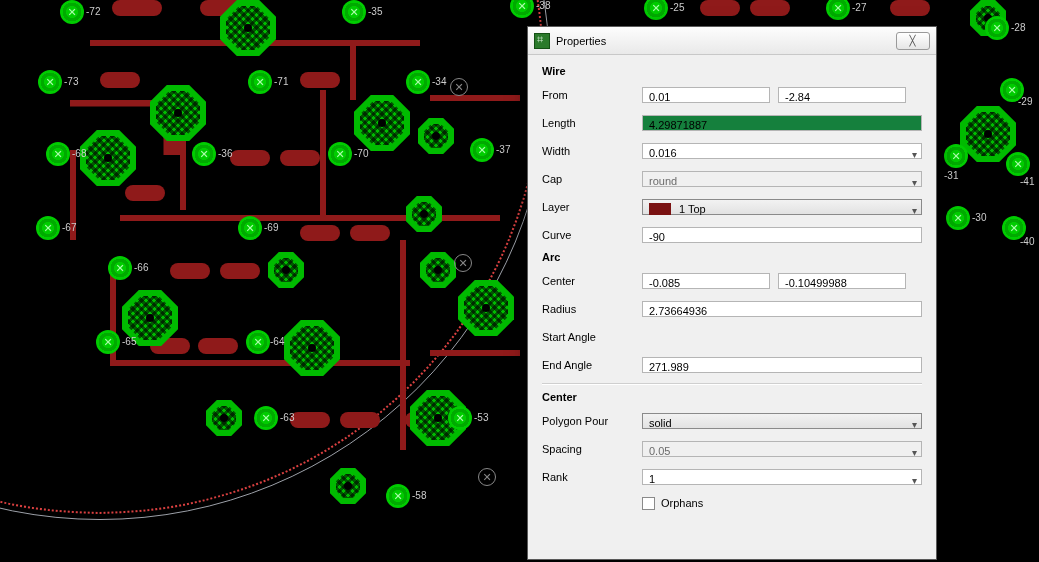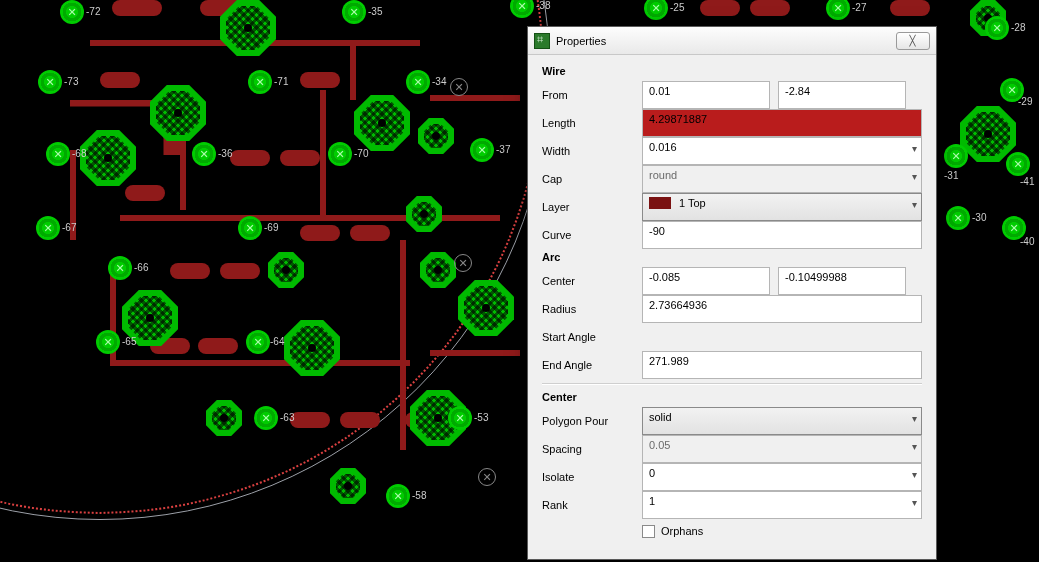--- a/index.html
+++ b/index.html
@@ -106,26 +106,26 @@
   
   .body {
     position:absolute; top:28px; bottom:0; left:0; right:0;
     padding: 8px 14px 0 14px;
     overflow:hidden;
   }
   .section-title { font-weight:bold; margin: 2px 0 6px 0; }
   .row { display:flex; align-items:center; height:24px; margin-bottom:4px; }
   .row .lbl { width:100px; }
   .row .field {
-    flex:1; height:28px; border:1px solid #b5b5b5; background:#fff;
+    flex:1; height:16px; border:1px solid #b5b5b5; background:#fff;
     padding:0 6px; line-height:18px; border-radius:0;
   }
   .row .field.half { flex:0 0 128px; }
   .row .gap { width:8px; flex:0 0 8px; }
-  .row .field.ro { background:#b91c1c; }
+  .row .field.ro { background:#15803d; }
   .row .combo { position:relative; }
   .row .combo::after{
     content:"▾"; position:absolute; right:4px; top:2px; font-size:10px; color:#555;
   }
   .row .combo.disabled { background:#f0f0f0; color:#6b6b6b; }
   .row .layer-swatch {
     display:inline-block;width:22px;height:12px;background:#7a1212;
     margin-right:8px; vertical-align:middle; position:relative; top:-1px;
   }
   .row .combo.layer {
@@ -321,24 +321,20 @@
     <div class="section-title">Center</div>
     <div class="row">
       <div class="lbl">Polygon Pour</div>
       <div class="field combo" style="background:linear-gradient(#f2f2f2,#e2e2e2);border:1px solid #8a8a8a;">solid</div>
     </div>
     <div class="row">
       <div class="lbl">Spacing</div>
       <div class="field combo disabled">0.05</div>
     </div>
     <div class="row">
-      <div class="lbl">Isolate</div>
-      <div class="field combo">0</div>
-    </div>
-    <div class="row">
       <div class="lbl">Rank</div>
       <div class="field combo">1</div>
     </div>
     <div class="chk-row">
       <div class="chk"></div>
       <span>Orphans</span>
     </div>
 
   </div>
 </div>

